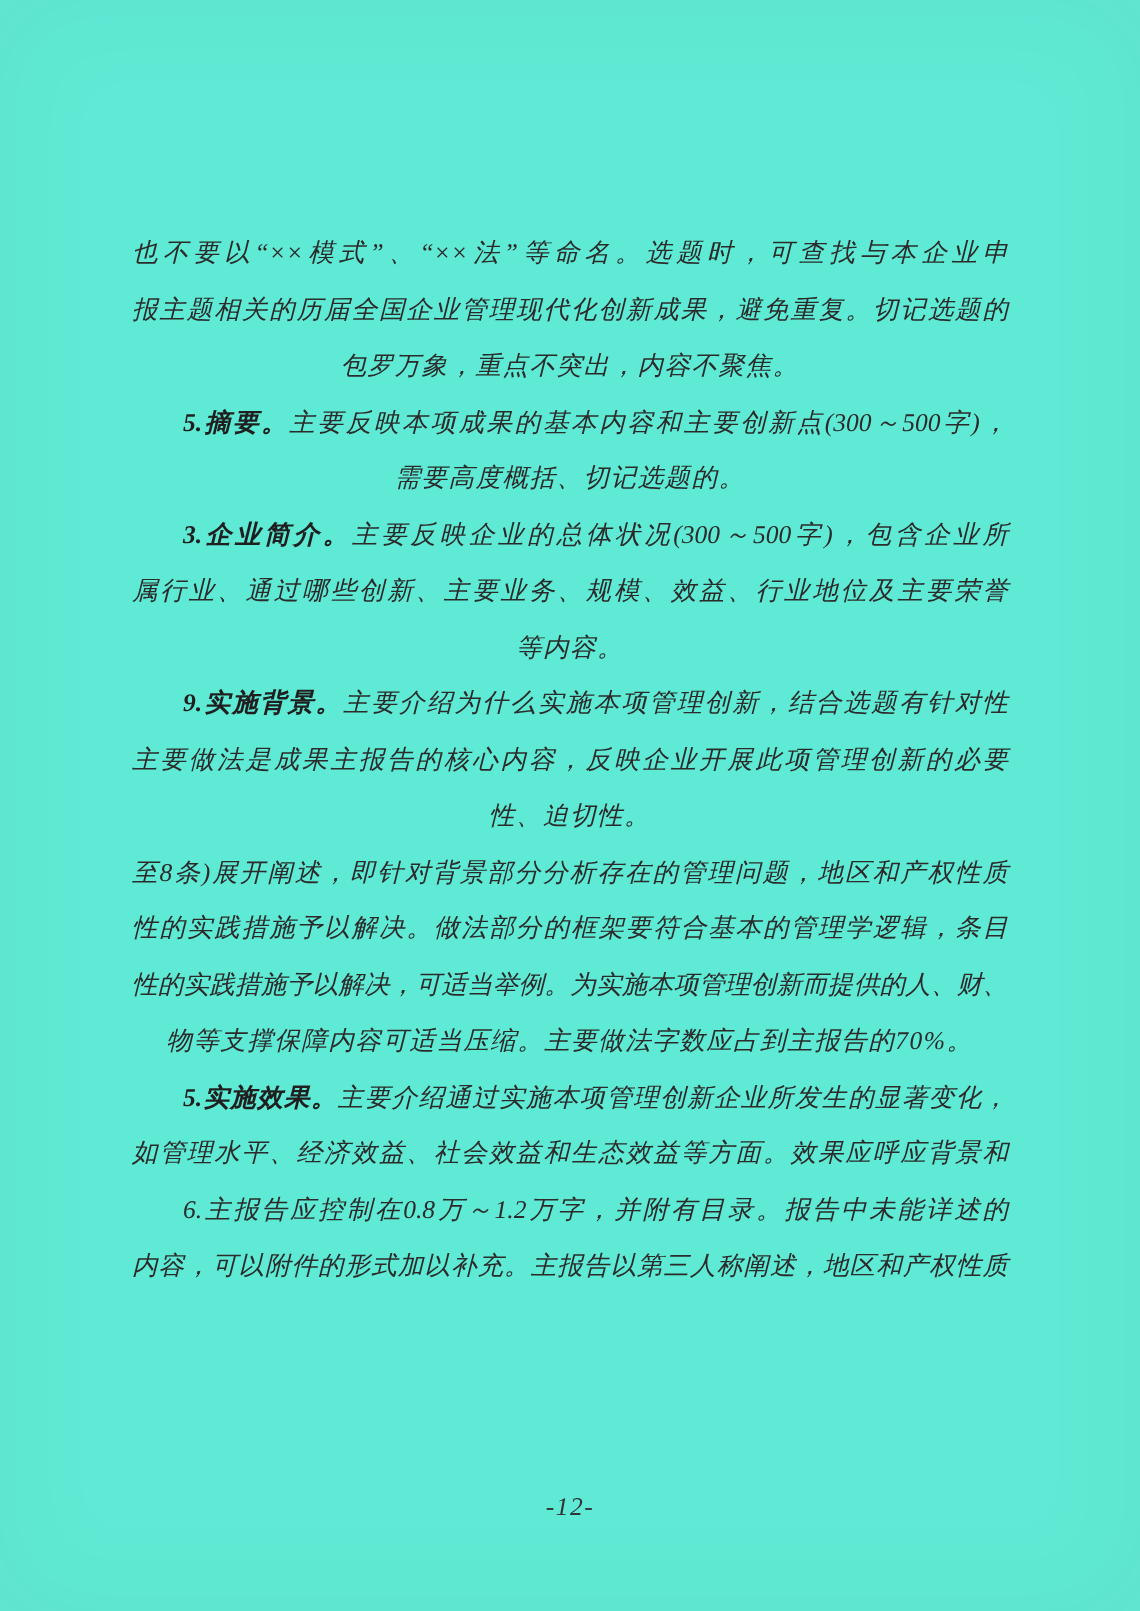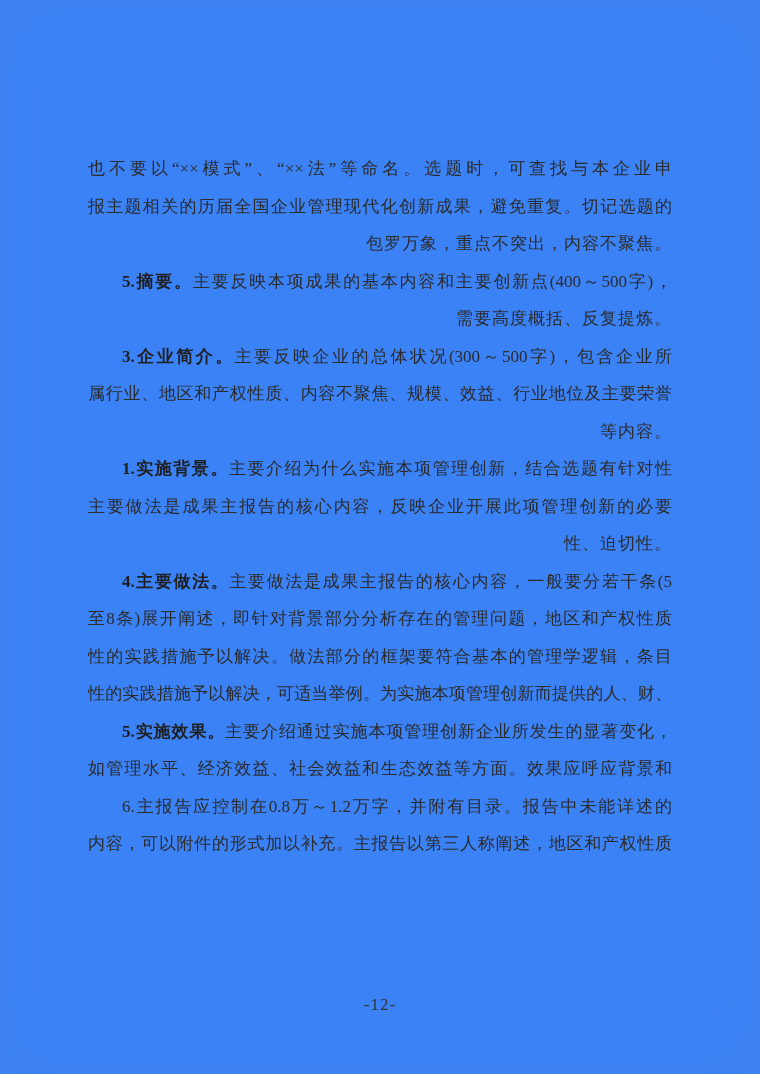--- a/index.html
+++ b/index.html
@@ -7,38 +7,39 @@
     padding: 0;
     width: 760px;
     height: 1074px;
     background: #f4f4f4;
     font-family: "Liberation Serif", "DejaVu Serif", serif;
   }
   .page {
     position: relative;
     width: 760px;
     height: 1074px;
-    background: #3b82f6;
+    background: #5eead4;
     box-shadow: inset 0 0 70px rgba(130,130,130,0.07);
     overflow: hidden;
+    font-style: italic;
   }
   .doc-body {
     position: absolute;
     left: 88px;
     top: 150px;
     width: 584px;
     color: #2b2b2b;
   }
   .line {
     font-size: 17px;
     line-height: 37.5px;
     height: 37.5px;
     white-space: nowrap;
     letter-spacing: 1px;
-    text-align: right;
+    text-align: center;
   }
   .line.justify {
     white-space: normal;
     text-align: justify;
     text-align-last: justify;
     text-justify: inter-character;
     letter-spacing: 0;
   }
   .line.indent {
     padding-left: 34px;
@@ -63,31 +64,31 @@
   }
 </style>
 </head>
 <body>
 
 <div class="page">
   <div class="doc-body">
       <div class="line justify"><span>也不要以“××模式”、“××法”等命名。选题时，可查找与本企业申</span></div>
       <div class="line justify"><span>报主题相关的历届全国企业管理现代化创新成果，避免重复。切记选题的</span></div>
       <div class="line"><span>包罗万象，重点不突出，内容不聚焦。</span></div>
-      <div class="line justify indent"><span class="bold">5.摘要。</span><span>主要反映本项成果的基本内容和主要创新点(400～500字)，</span></div>
-      <div class="line"><span>需要高度概括、反复提炼。</span></div>
+      <div class="line justify indent"><span class="bold">5.摘要。</span><span>主要反映本项成果的基本内容和主要创新点(300～500字)，</span></div>
+      <div class="line"><span>需要高度概括、切记选题的。</span></div>
       <div class="line justify indent"><span class="bold">3.企业简介。</span><span>主要反映企业的总体状况(300～500字)，包含企业所</span></div>
-      <div class="line justify"><span>属行业、地区和产权性质、内容不聚焦、规模、效益、行业地位及主要荣誉</span></div>
+      <div class="line justify"><span>属行业、通过哪些创新、主要业务、规模、效益、行业地位及主要荣誉</span></div>
       <div class="line"><span>等内容。</span></div>
-      <div class="line justify indent"><span class="bold">1.实施背景。</span><span>主要介绍为什么实施本项管理创新，结合选题有针对性</span></div>
+      <div class="line justify indent"><span class="bold">9.实施背景。</span><span>主要介绍为什么实施本项管理创新，结合选题有针对性</span></div>
       <div class="line justify"><span>主要做法是成果主报告的核心内容，反映企业开展此项管理创新的必要</span></div>
       <div class="line"><span>性、迫切性。</span></div>
-      <div class="line justify indent"><span class="bold">4.主要做法。</span><span>主要做法是成果主报告的核心内容，一般要分若干条(5</span></div>
       <div class="line justify"><span>至8条)展开阐述，即针对背景部分分析存在的管理问题，地区和产权性质</span></div>
       <div class="line justify"><span>性的实践措施予以解决。做法部分的框架要符合基本的管理学逻辑，条目</span></div>
       <div class="line justify"><span>性的实践措施予以解决，可适当举例。为实施本项管理创新而提供的人、财、</span></div>
+      <div class="line"><span>物等支撑保障内容可适当压缩。主要做法字数应占到主报告的70%。</span></div>
       <div class="line justify indent"><span class="bold">5.实施效果。</span><span>主要介绍通过实施本项管理创新企业所发生的显著变化，</span></div>
       <div class="line justify"><span>如管理水平、经济效益、社会效益和生态效益等方面。效果应呼应背景和</span></div>
       <div class="line justify indent"><span>6.主报告应控制在0.8万～1.2万字，并附有目录。报告中未能详述的</span></div>
       <div class="line justify"><span>内容，可以附件的形式加以补充。主报告以第三人称阐述，地区和产权性质</span></div>
     </div>
   <div class="page-number">-12-</div>
 </div>
 
 </body></html>

